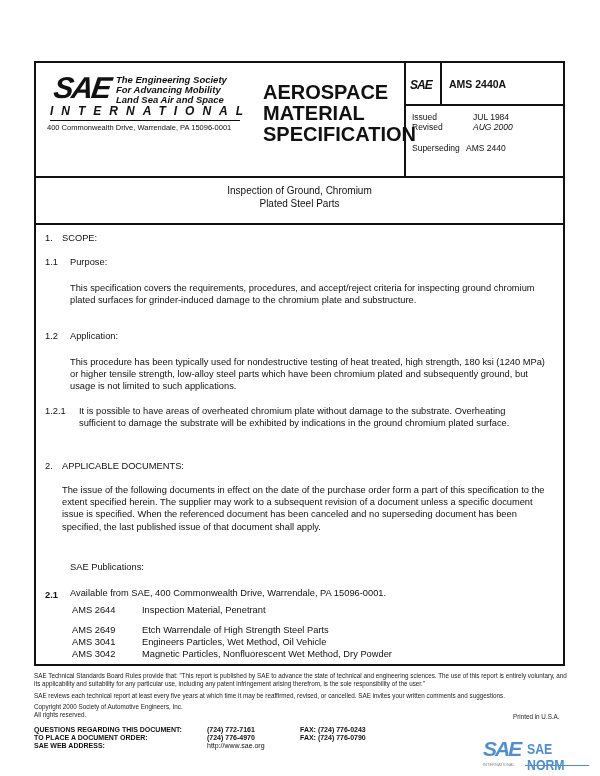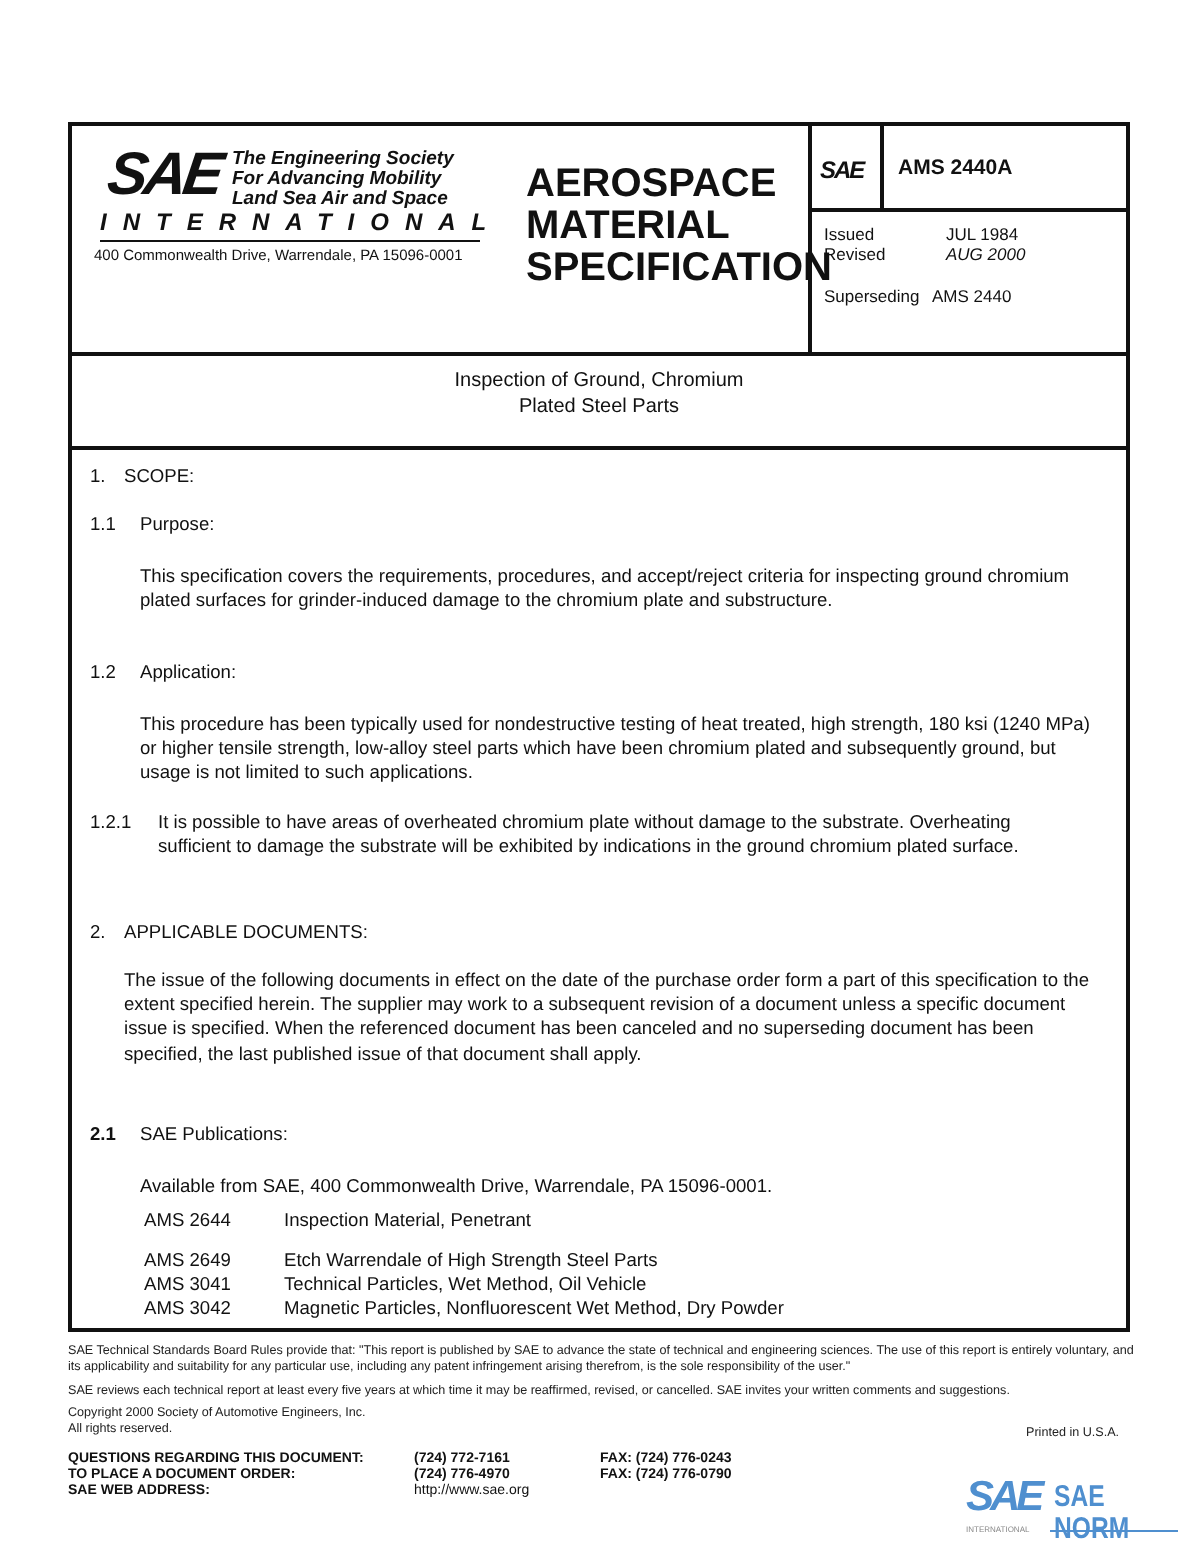--- a/index.html
+++ b/index.html
@@ -76,27 +76,27 @@
 <div class="abs body-text" style="left:70px; top:330px;">Application:</div>
 <div class="abs body-text" style="left:70px; top:356px; width:480px;">This procedure has been typically used for nondestructive testing of heat treated, high strength, 180 ksi (1240 MPa) or higher tensile strength, low-alloy steel parts which have been chromium plated and subsequently ground, but usage is not limited to such applications.</div>
 
 <div class="abs body-text" style="left:45px; top:405px;">1.2.1</div>
 <div class="abs body-text" style="left:79px; top:405px; width:465px;">It is possible to have areas of overheated chromium plate without damage to the substrate. Overheating sufficient to damage the substrate will be exhibited by indications in the ground chromium plated surface.</div>
 
 <div class="abs body-text" style="left:45px; top:460px;">2.</div>
 <div class="abs body-text" style="left:62px; top:460px;">APPLICABLE DOCUMENTS:</div>
 <div class="abs body-text" style="left:62px; top:484px; width:485px;">The issue of the following documents in effect on the date of the purchase order form a part of this specification to the extent specified herein.  The supplier may work to a subsequent revision of a document unless a specific document issue is specified.  When the referenced document has been canceled and no superseding document has been specified, the last published issue of that document shall apply.</div>
 
-<div class="abs body-text" style="left:45px; top:561px; font-weight:bold;">2.1</div>
+<div class="abs body-text" style="left:45px; top:589px; font-weight:bold;">2.1</div>
 <div class="abs body-text" style="left:70px; top:561px;">SAE Publications:</div>
 <div class="abs body-text" style="left:70px; top:587px; width:480px;">Available from SAE, 400 Commonwealth Drive, Warrendale, PA  15096-0001.</div>
 
 <div class="doc-row" style="top:604px;"><span class="code">AMS 2644</span><span>Inspection Material, Penetrant</span></div>
 <div class="doc-row" style="top:624px;"><span class="code">AMS 2649</span><span>Etch Warrendale of High Strength Steel Parts</span></div>
-<div class="doc-row" style="top:636px;"><span class="code">AMS 3041</span><span>Technical Particles, Wet Method, Oil Vehicle</span></div>
+<div class="doc-row" style="top:636px;"><span class="code">AMS 3041</span><span>Engineers Particles, Wet Method, Oil Vehicle</span></div>
 <div class="doc-row" style="top:648px;"><span class="code">AMS 3042</span><span>Magnetic Particles, Nonfluorescent Wet Method, Dry Powder</span></div>
 
 <div class="abs fine" style="left:34px; top:672px; width:534px;">SAE Technical Standards Board Rules provide that: "This report is published by SAE to advance the state of technical and engineering sciences. The use of this report is entirely voluntary, and its applicability and suitability for any particular use, including any patent infringement arising therefrom, is the sole responsibility of the user."</div>
 <div class="abs fine" style="left:34px; top:692px; width:534px;">SAE reviews each technical report at least every five years at which time it may be reaffirmed, revised, or cancelled. SAE invites your written comments and suggestions.</div>
 <div class="abs fine" style="left:34px; top:703px;">Copyright 2000 Society of Automotive Engineers, Inc.</div>
 <div class="abs fine" style="left:34px; top:711px;">All rights reserved.</div>
 <div class="abs fine" style="left:513px; top:713px;">Printed in U.S.A.</div>
 
 <div class="abs bold7" style="left:34px; top:725px;">QUESTIONS REGARDING THIS DOCUMENT:</div>
 <div class="abs bold7" style="left:207px; top:725px;">(724) 772-7161</div>

